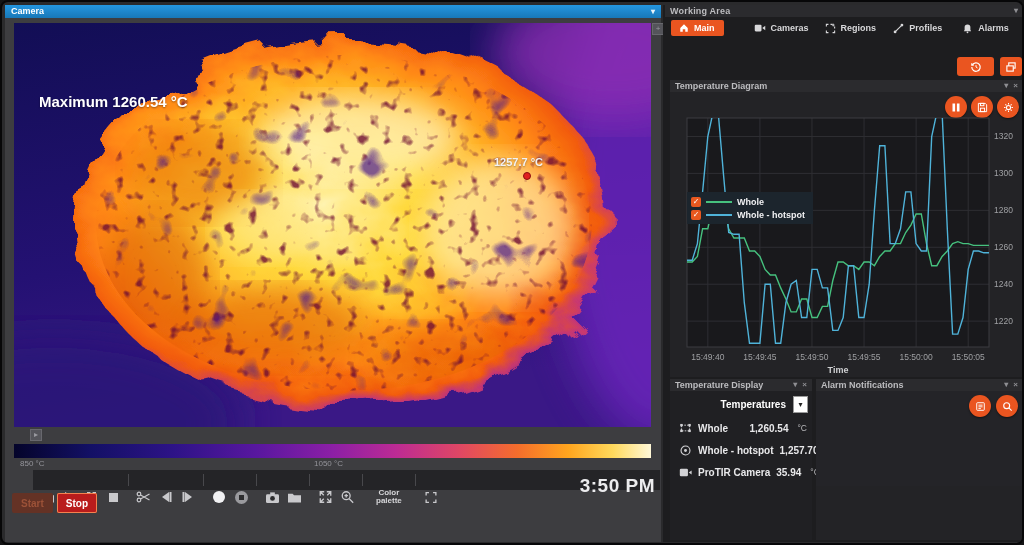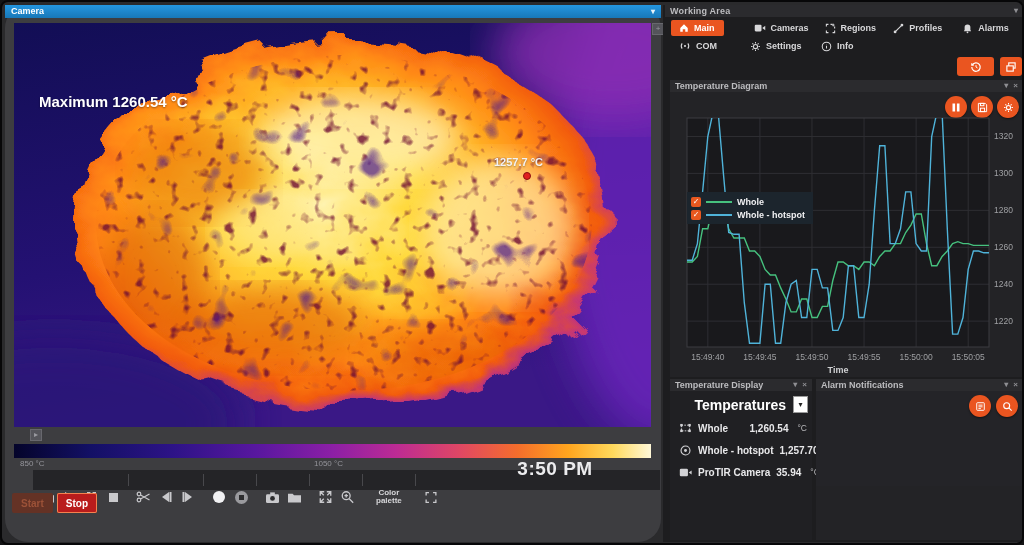--- a/index.html
+++ b/index.html
@@ -1,41 +1,41 @@
 <!DOCTYPE html>
 <html><head>
 <meta charset="utf-8">
 <style>
   html,body{margin:0;padding:0;background:#141415;font-family:"Liberation Sans",sans-serif;}
   *{box-sizing:border-box;}
   .window{position:relative;width:1024px;height:545px;background:#2a2a2c;border:2px solid #070708;border-radius:8px;overflow:hidden;}
   .abs{position:absolute;}
 
   
-  .left-dock{left:3px;top:3px;width:656px;height:537px;background:#3d3d40;border-radius:23px;}
+  .left-dock{left:3px;top:3px;width:656px;height:537px;background:#3d3d40;}
   .cam-titlebar{left:0;top:0;width:656px;height:13px;background:linear-gradient(#2496e0,#1878b8);color:#fff;
     font-size:9px;font-weight:bold;line-height:13px;padding:0 6px;display:flex;justify-content:space-between;}
   .cam-caret{font-size:8px;line-height:13px;color:#eaf4fb;}
   .cam-image{left:9px;top:18px;width:637px;height:404px;background:#150f58;overflow:hidden;}
   .max-label{left:25px;top:22px;color:#fff;font-size:15px;font-weight:bold;text-shadow:0 1px 2px rgba(0,0,0,.4);margin-top:48px;}
   .hot-label{left:480px;top:133px;color:#f2f2f4;font-size:11px;font-weight:bold;text-shadow:0 1px 2px rgba(0,0,0,.35);}
   .hot-dot{left:509px;top:149px;width:8px;height:8px;border-radius:50%;background:#e01f1f;border:1px solid #8c0f0f;}
   .scroll-sq{width:12px;height:12px;background:#54545a;border:1px solid #68686e;color:#9a9aa0;font-size:8px;line-height:10px;text-align:center;}
   .grad-bar{left:9px;top:439px;width:637px;height:14px;
     background:linear-gradient(90deg,#04042a 0%,#131065 12%,#2d1387 25%,#58179f 38%,#8c1fa6 50%,#bc2b94 60%,#e04764 70%,#f46d2c 79%,#ffa51e 87%,#ffd95c 94%,#fff8d8 100%);}
   .scale-row{left:9px;top:454px;width:637px;height:9px;color:#94949a;font-size:8px;}
   .toolbar{left:28px;top:465px;width:627px;height:20px;background:#242427;display:flex;align-items:center;gap:2px;padding:0 4px;}
   .tbtn{height:20px;min-width:20px;display:flex;align-items:center;justify-content:center;color:#c9c9cc;margin-top:34px;}
   .tsep{width:1px;height:12px;background:#48484c;margin:0 3px;}
   .tbtn svg{display:block;}
   .palette-btn{color:#d6d6d8;font-size:8px;line-height:8.5px;font-weight:bold;text-align:center;padding:0 8px;}
   .btn{height:20px;padding:0 9px;font-size:10px;font-weight:bold;border-radius:2px;display:inline-flex;align-items:center;}
   .btn-start{background:#643225;color:#9c5238;}
   .btn-stop{background:#b91c1c;color:#fff;box-shadow:0 0 0 1px #f4824f inset;}
-  .clock{right:6px;top:453px;color:#ececee;font-size:19px;font-weight:bold;letter-spacing:.5px;width:200px;text-align:center;}
+  .clock{right:6px;top:470px;color:#ececee;font-size:19px;font-weight:bold;letter-spacing:.5px;width:200px;text-align:right;}
 
   
   .right-dock{left:661px;top:3px;width:360px;height:537px;background:#1d1d1f;}
   .panel-titlebar{height:12px;background:#2b2b2e;color:#bcbcbf;font-size:9px;font-weight:bold;line-height:12px;
     padding:0 5px;display:flex;justify-content:space-between;align-items:center;}
   .pt-icons{color:#8f8f93;font-size:8px;display:flex;gap:5px;}
   .wa-bar{left:2px;top:0;width:358px;}
   .tabs{left:2px;top:14px;width:358px;}
   .tab-row{display:flex;padding-left:6px;height:18px;align-items:center;}
   .tab{width:71px;height:16px;display:flex;align-items:center;gap:5px;padding:0 8px;color:#d8d8da;font-size:9px;font-weight:bold;}
@@ -47,21 +47,21 @@
   .panel{background:#232326;}
   .diagram-panel{left:7px;top:75px;width:353px;height:297px;}
   .legend{left:17px;top:112px;background:#1c252d;padding:3px 8px 3px 4px;}
   .legend-row{display:flex;align-items:center;gap:5px;height:13px;}
   .cbx{width:10px;height:10px;background:#e8581f;border-radius:2px;color:#fff;font-size:8px;line-height:10px;text-align:center;}
   .lg-line{width:26px;height:2px;}
   .lg-label{color:#f0f0f2;font-size:9px;font-weight:bold;white-space:nowrap;}
 
   .display-panel{left:7px;top:374px;width:142px;height:161px;background:#202023;}
   .dd-row{display:flex;justify-content:flex-end;align-items:center;gap:0;padding:5px 4px 4px 0;}
-  .dd-value{color:#fff;font-size:14px;font-weight:bold;padding-right:7px;}
+  .dd-value{color:#fff;font-size:10px;font-weight:bold;padding-right:7px;}
   .dd-btn{width:15px;height:17px;background:#fff;border:1px solid #9a9a9a;color:#222;font-size:8px;display:flex;align-items:center;justify-content:center;}
   .temp-row{display:flex;align-items:center;gap:6px;height:22px;padding:0 5px 0 9px;color:#e8e8ea;}
   .temp-name{font-size:10px;font-weight:bold;white-space:nowrap;}
   .temp-val{font-size:10px;font-weight:bold;margin-left:auto;}
   .temp-unit{font-size:8.5px;color:#b9b9bc;padding-left:3px;}
   .temp-row svg{flex:0 0 auto;color:#d2d2d5;}
 
   .alarm-panel{left:153px;top:374px;width:207px;height:161px;}
   .alarm-head{display:flex;align-items:center;color:#cdcdd0;font-size:9px;font-weight:bold;height:22px;background:#28282b;border-bottom:1px solid #3a3a3e;margin-top:20px;}
   .alarm-head span{text-align:center;}
@@ -296,43 +296,20 @@
           <span>Profiles</span>
           </span>
         <span class="tab">
           <svg width="11" height="11" viewBox="0 0 16 16">
               <path d="M8 2a4.2 4.2 0 0 0-4.2 4.2V10l-1.2 2h10.8l-1.2-2V6.2A4.2 4.2 0 0 0 8 2z" fill="#d8d8da"></path>
               <circle cx="8" cy="13.6" r="1.3" fill="#d8d8da"></circle>
             </svg>
           <span>Alarms</span>
           </span>
       </div>
-      <div class="tab-row">
-        <span class="tab">
-          <svg width="12" height="10" viewBox="0 0 16 12" fill="none" stroke="#d8d8da" stroke-width="1.4">
-              <circle cx="8" cy="6" r="1.4" fill="#d8d8da" stroke="none"></circle>
-              <path d="M4.2 2.5a6 6 0 0 0 0 7M11.8 2.5a6 6 0 0 1 0 7"></path>
-            </svg>
-          <span>COM</span>
-          </span>
-        <span class="tab">
-          <svg width="11" height="11" viewBox="0 0 16 16" fill="none" stroke="#d8d8da" stroke-width="1.5">
-              <circle cx="8" cy="8" r="3"></circle>
-              <path d="M8 1.5v2.2M8 12.3v2.2M1.5 8h2.2M12.3 8h2.2M3.4 3.4L5 5M11 11l1.6 1.6M12.6 3.4L11 5M5 11l-1.6 1.6"></path>
-            </svg>
-          <span>Settings</span>
-          </span>
-        <span class="tab">
-          <svg width="11" height="11" viewBox="0 0 16 16" fill="none" stroke="#d8d8da" stroke-width="1.5">
-              <circle cx="8" cy="8" r="6.2"></circle>
-              <path d="M8 7v4M8 4.6v.6"></path>
-            </svg>
-          <span>Info</span>
-          </span>
-      </div>
     </div>
 
     <div class="abs" style="left:294px;top:52px;display:flex;gap:6px;">
       <span class="sq-orange" style="width:37px;height:19px;">
         <svg width="12" height="12" viewBox="0 0 16 16" fill="none" stroke="#fff" stroke-width="1.6">
             <path d="M3.2 5.2A5.6 5.6 0 1 1 2.4 8"></path>
             <path d="M2.4 3v2.6H5"></path>
             <path d="M8 5.5V8l2 1.3" stroke-width="1.3"></path>
           </svg>
         </span>

